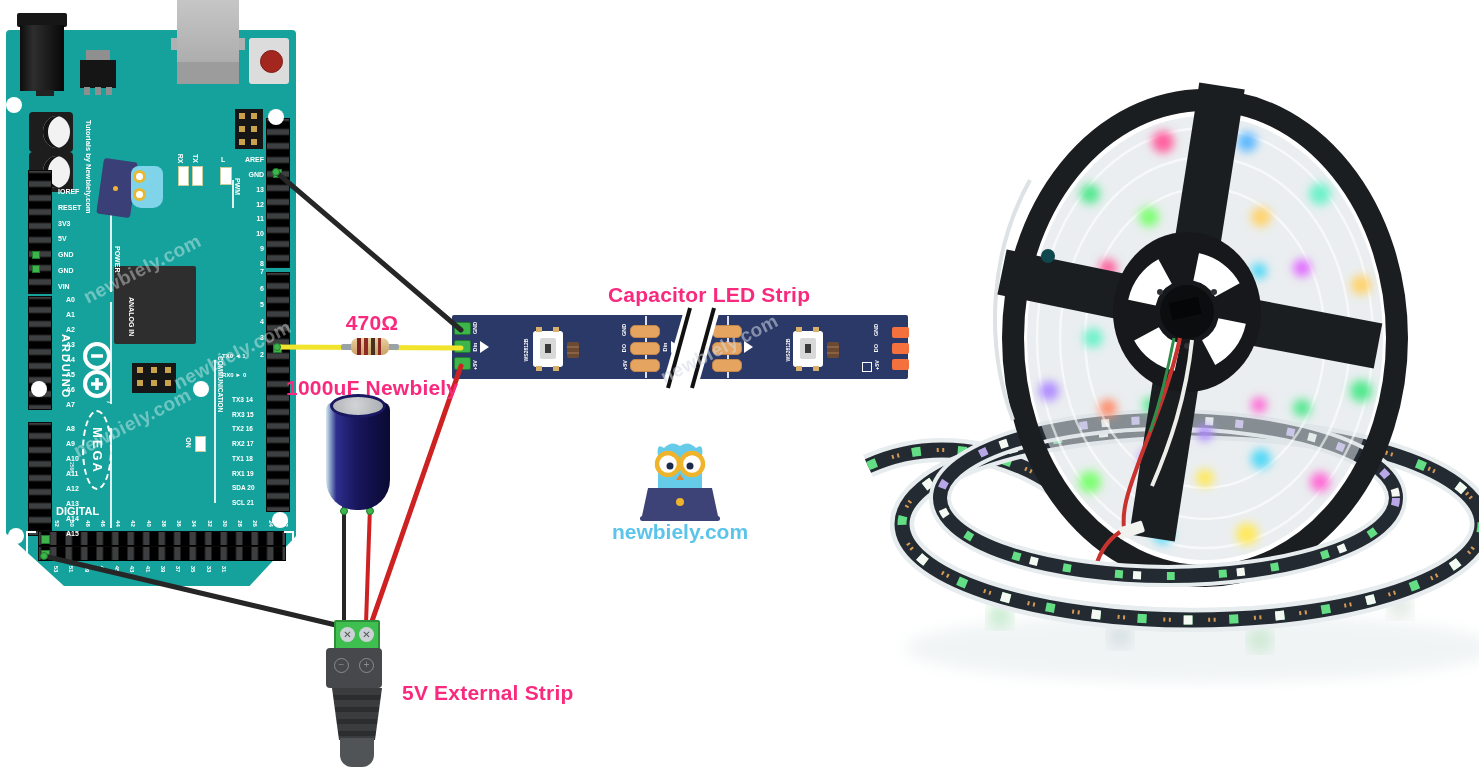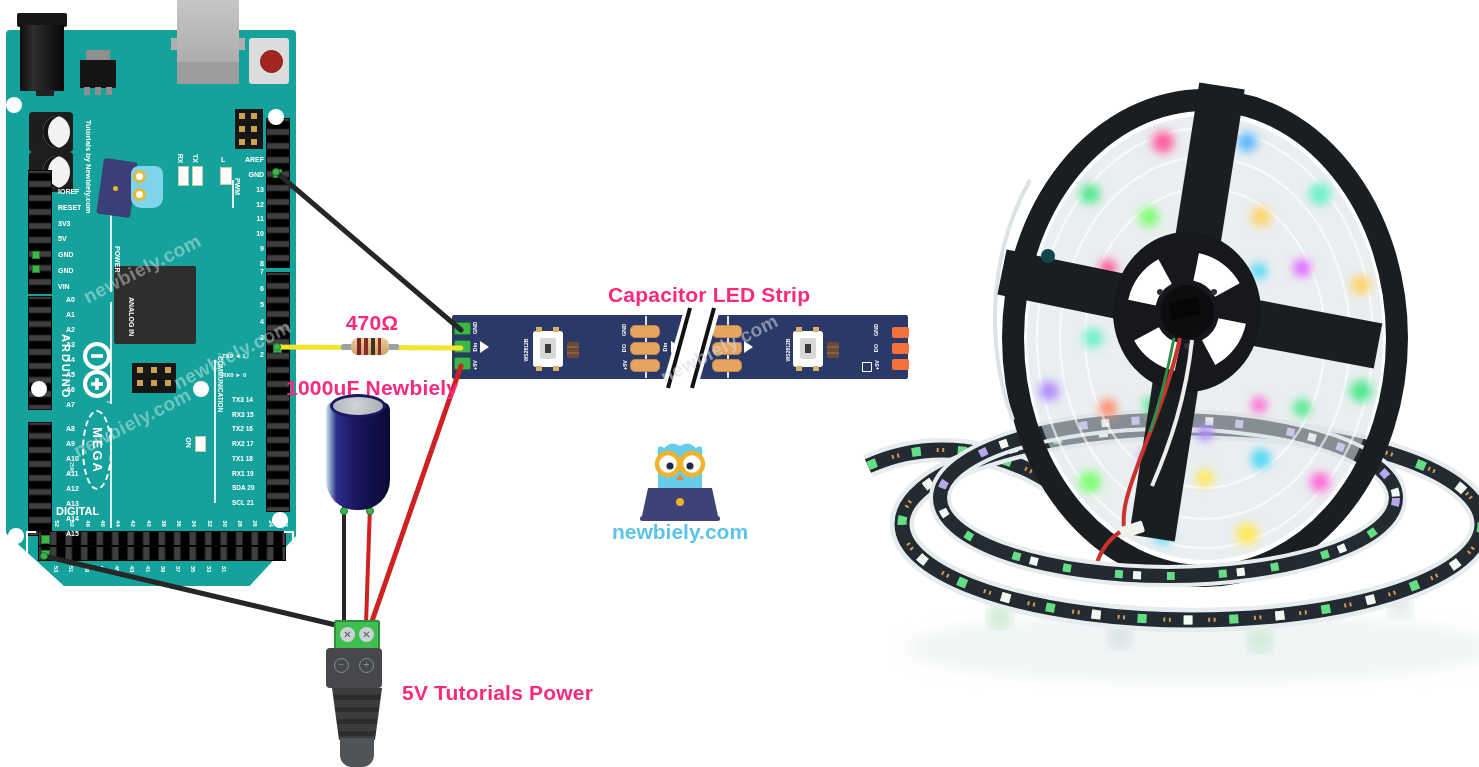--- a/index.html
+++ b/index.html
@@ -487,21 +487,21 @@
   <div class="abs" style="left:326px;top:648px;width:56px;height:40px;background:#46484B;border-radius:4px;z-index:4;">
     <span class="abs" style="left:8px;top:10px;width:13px;height:13px;border:1.5px solid #8a8d90;border-radius:50%;color:#8a8d90;font-size:10px;line-height:12px;text-align:center;">−</span>
     <span class="abs" style="left:33px;top:10px;width:13px;height:13px;border:1.5px solid #8a8d90;border-radius:50%;color:#8a8d90;font-size:10px;line-height:12px;text-align:center;">+</span>
   </div>
   <div class="abs" style="left:332px;top:688px;width:50px;height:52px;z-index:4;background:repeating-linear-gradient(180deg,#3A3C3E 0 7px,#2B2D2F 7px 12px);clip-path:polygon(0 0,100% 0,86% 100%,14% 100%);"></div>
   <div class="abs" style="left:340px;top:738px;width:34px;height:29px;background:#515456;border-radius:0 0 12px 12px;z-index:4;"></div>
 
   <div class="abs pink" style="left:340px;top:311px;width:64px;text-align:center;z-index:5;">470Ω</div>
   <div class="abs pink" style="left:286px;top:376px;z-index:5;">1000uF Newbiely</div>
   <div class="abs pink" style="left:608px;top:283px;width:172px;text-align:center;z-index:5;">Capacitor LED Strip</div>
-  <div class="abs pink" style="left:402px;top:681px;z-index:5;">5V Tutorials Power</div>
+  <div class="abs pink" style="left:402px;top:681px;z-index:5;">5V External Strip</div>
 
   <div class="abs wm" style="left:655px;top:338px;color:rgba(210,216,226,.55);z-index:4;">newbiely.com</div>
 
   <div class="abs" style="left:640px;top:436px;width:80px;height:86px;z-index:5;">
     <svg width="80" height="86" viewBox="0 0 80 86" style="position:static;">
       <path d="M 18 20 Q 16 6 24 12 Q 32 4 40 10 Q 48 4 56 12 Q 64 6 62 20 L 62 52 L 18 52 Z" fill="#66CBE8"></path>
       <circle cx="28" cy="28" r="11" fill="#fff" stroke="#EFB42B" stroke-width="4.5"></circle>
       <circle cx="52" cy="28" r="11" fill="#fff" stroke="#EFB42B" stroke-width="4.5"></circle>
       <circle cx="30" cy="30" r="3.5" fill="#1c2b4a"></circle>
       <circle cx="50" cy="30" r="3.5" fill="#1c2b4a"></circle>

